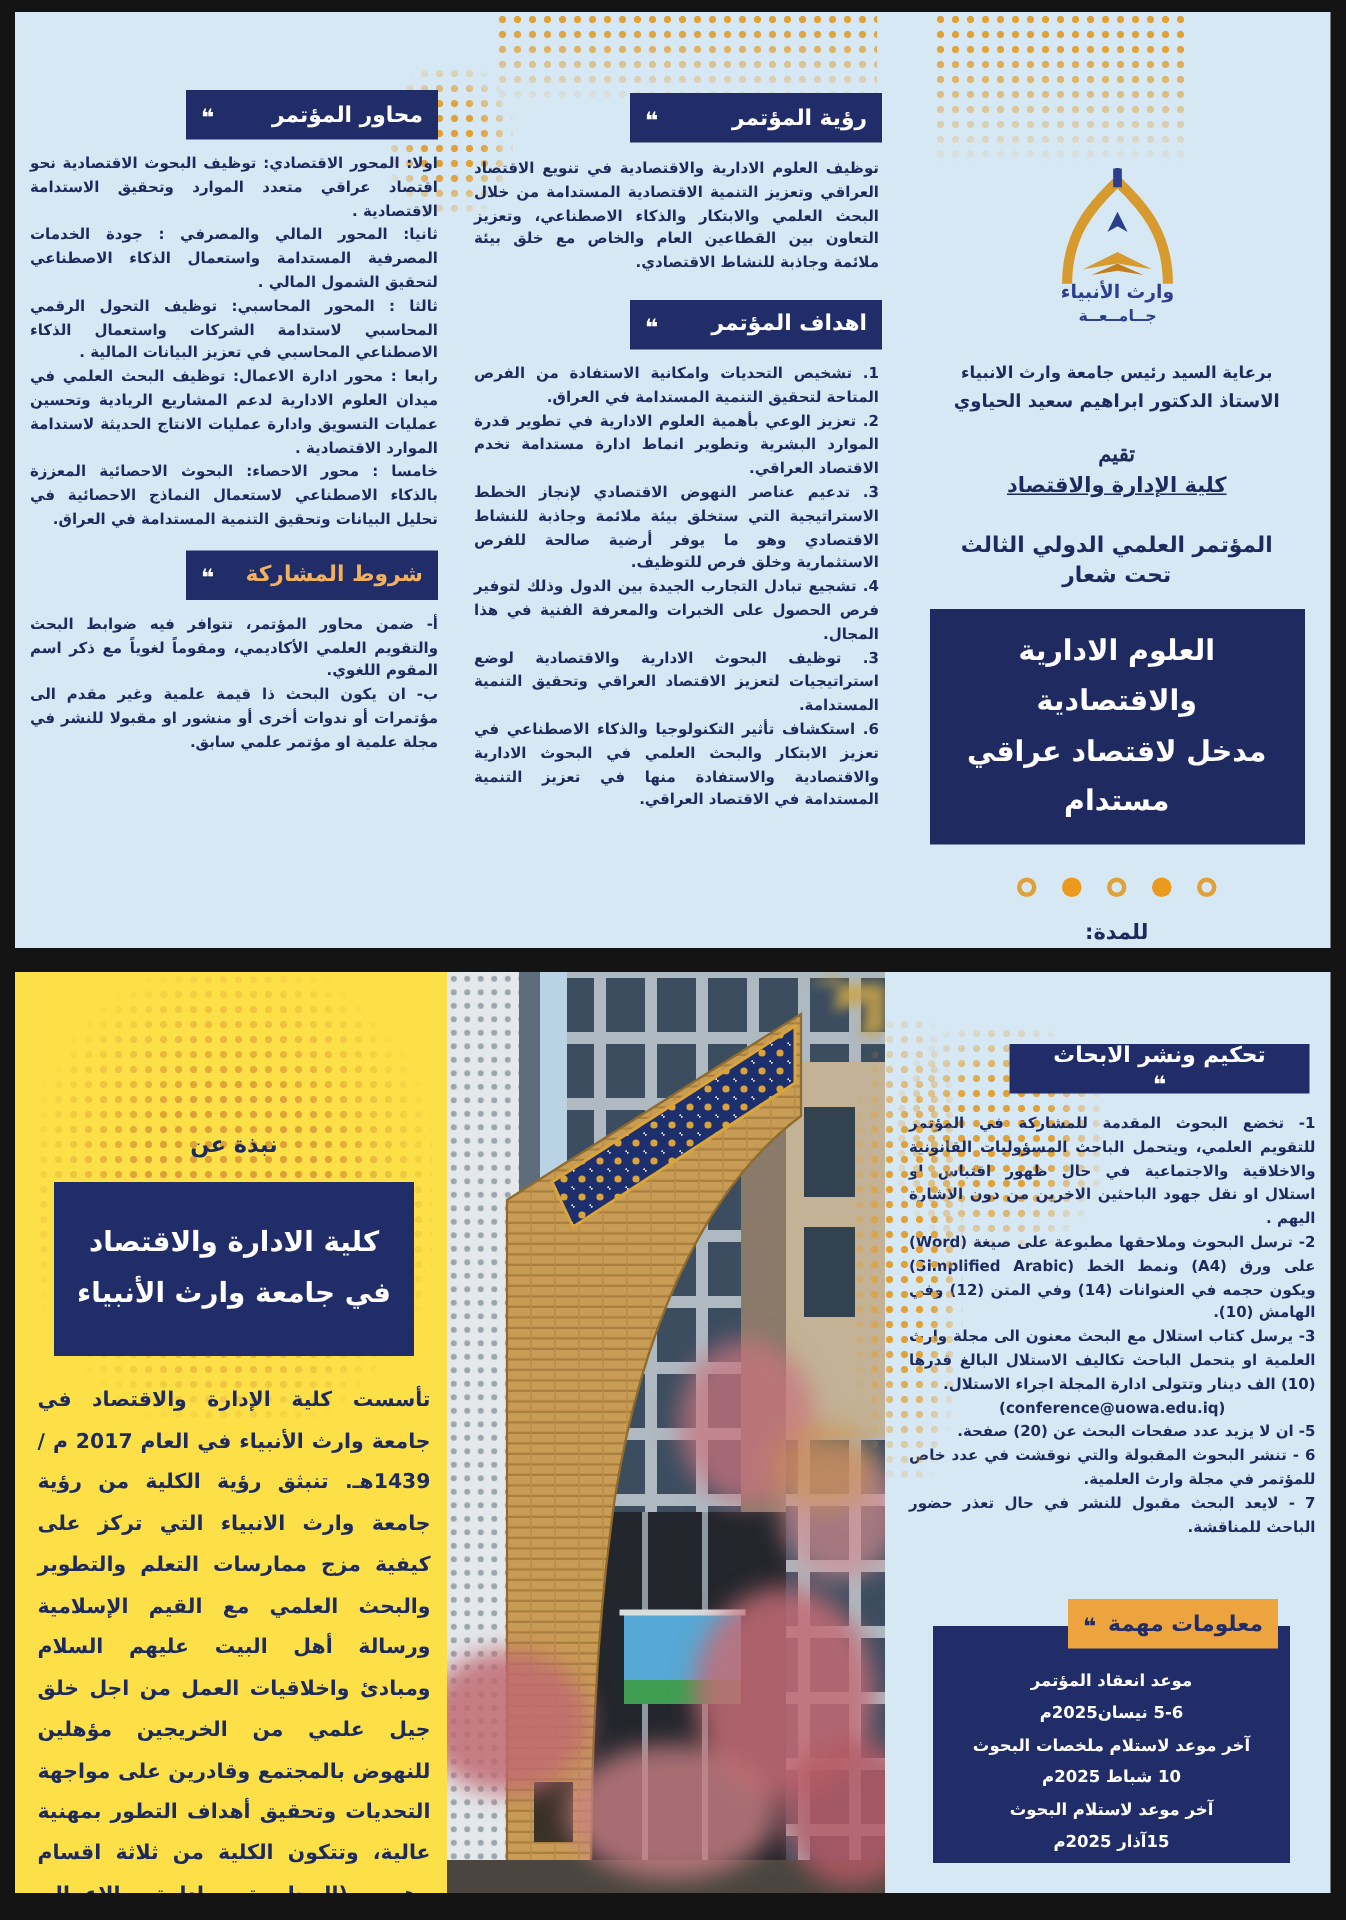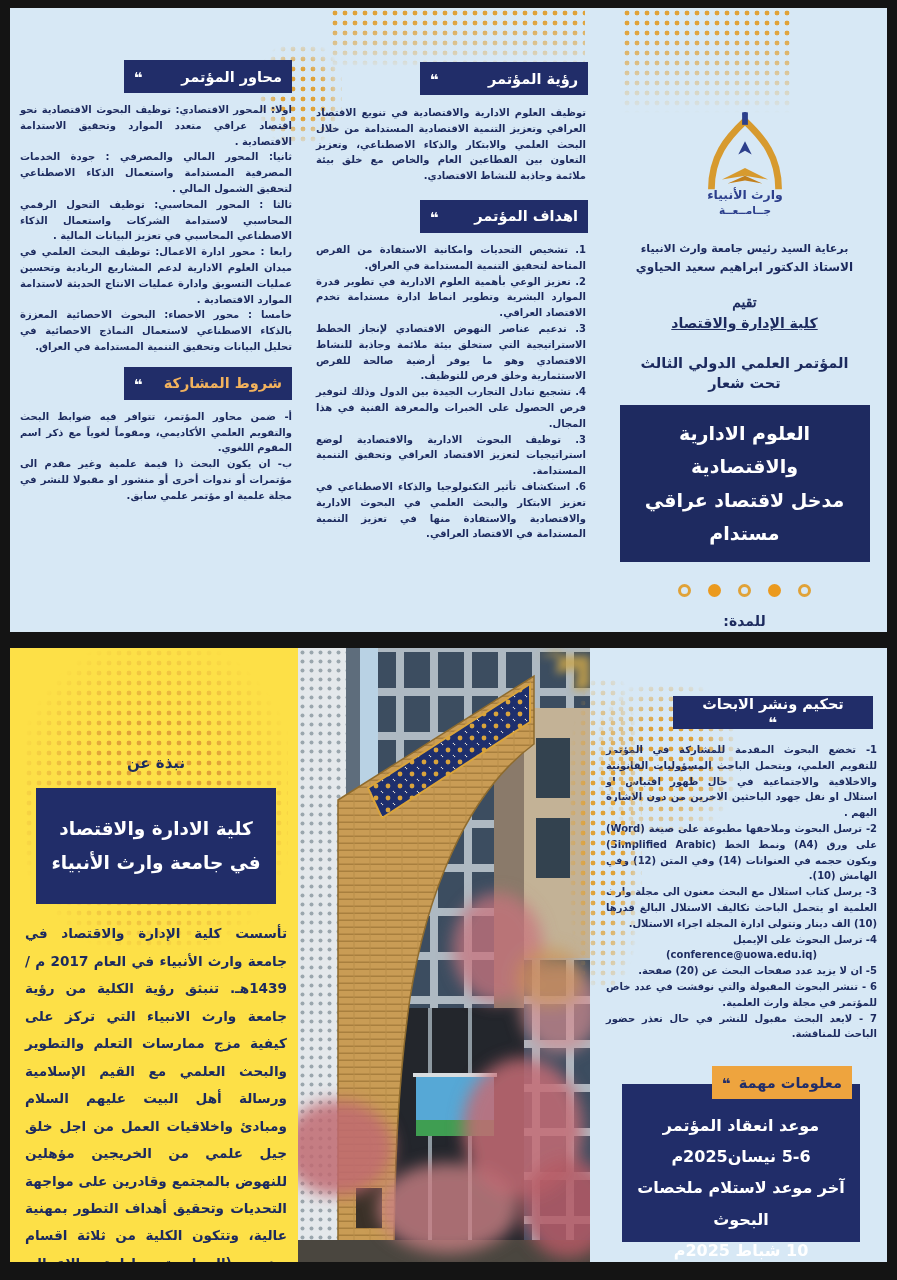--- a/index.html
+++ b/index.html
@@ -196,32 +196,31 @@
     <div class="dots fade-r" style="left:-22px;top:30px;width:74px;height:310px;z-index:3;"></div>
     <div class="dots fade-r" style="left:6px;top:36px;width:140px;height:150px;"></div>
     <div class="hdr" style="position:absolute;right:14px;top:48px;width:200px;z-index:2;flex-direction:column;">
       <span>تحكيم ونشر الابحاث</span>
       <span class="q">❝</span>
     </div>
     <div style="position:absolute;top:94px;right:10px;left:16px;">
       <p class="body-txt">1- تخضع البحوث المقدمة للمشاركة في المؤتمر للتقويم العلمي، ويتحمل الباحث المسؤوليات القانونية والاخلاقية والاجتماعية في حال ظهور اقتباس او استلال او نقل جهود الباحثين الاخرين من دون الاشارة اليهم .</p>
       <p class="body-txt">2- ترسل البحوث وملاحقها مطبوعة على صيغة (Word) على ورق (A4) ونمط الخط (Simplified Arabic) ويكون حجمه في العنوانات (14) وفي المتن (12) وفي الهامش (10).</p>
       <p class="body-txt">3- يرسل كتاب استلال مع البحث معنون الى مجلة وارث العلمية او يتحمل الباحث تكاليف الاستلال البالغ قدرها (10) الف دينار وتتولى ادارة المجلة اجراء الاستلال.</p>
-      <p class="body-txt">4- ترسل البحوث على الإيميل</p>
       <p class="body-txt center" dir="ltr" style="text-align:center;text-align-last:center;">(conference@uowa.edu.iq)</p>
       <p class="body-txt">5- ان لا يزيد عدد صفحات البحث عن (20) صفحة.</p>
       <p class="body-txt">6 - تنشر البحوث المقبولة والتي نوقشت في عدد خاص للمؤتمر في مجلة وارث العلمية.</p>
       <p class="body-txt">7 - لايعد البحث مقبول للنشر في حال تعذر حضور الباحث للمناقشة.</p>
     </div>
     <div class="hdr hdr-orange" style="position:absolute;right:35px;top:418px;width:140px;z-index:2;">
       <span>معلومات مهمة</span>
       <span class="q">❝</span>
     </div>
     <div class="navybox" style="position:absolute;right:27px;top:436px;width:238px;height:158px;padding-top:26px;
-                font-size:16px;line-height:1.95;box-sizing:border-box;z-index:1;">
+                font-size:11px;line-height:1.95;box-sizing:border-box;z-index:1;">
       <span class="blk">موعد انعقاد المؤتمر</span>
       <span class="blk">5-6 نيسان2025م</span>
       <span class="blk">آخر موعد لاستلام ملخصات البحوث</span>
       <span class="blk">10 شباط 2025م</span>
       <span class="blk">آخر موعد لاستلام البحوث</span>
       <span class="blk">15آذار 2025م</span>
     </div>
   </div>
 </div>
 

